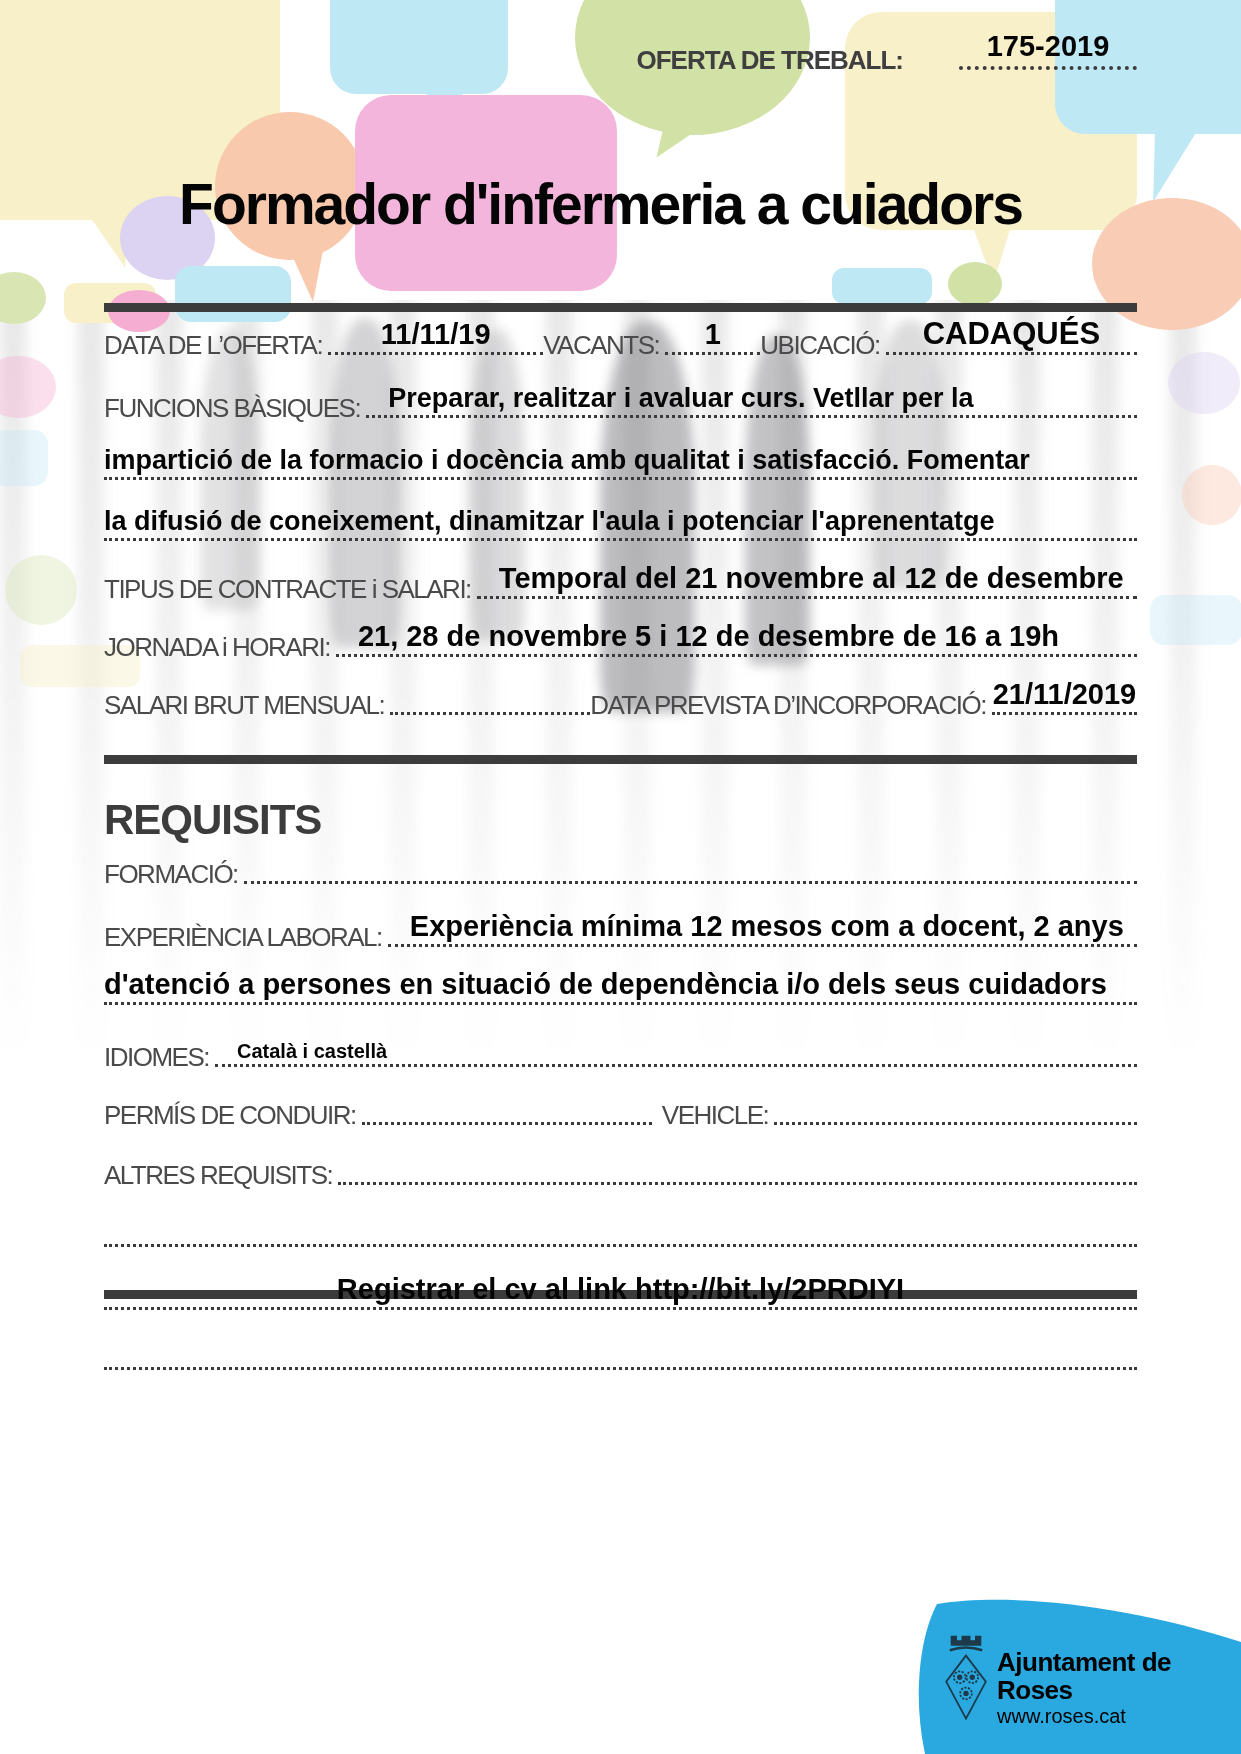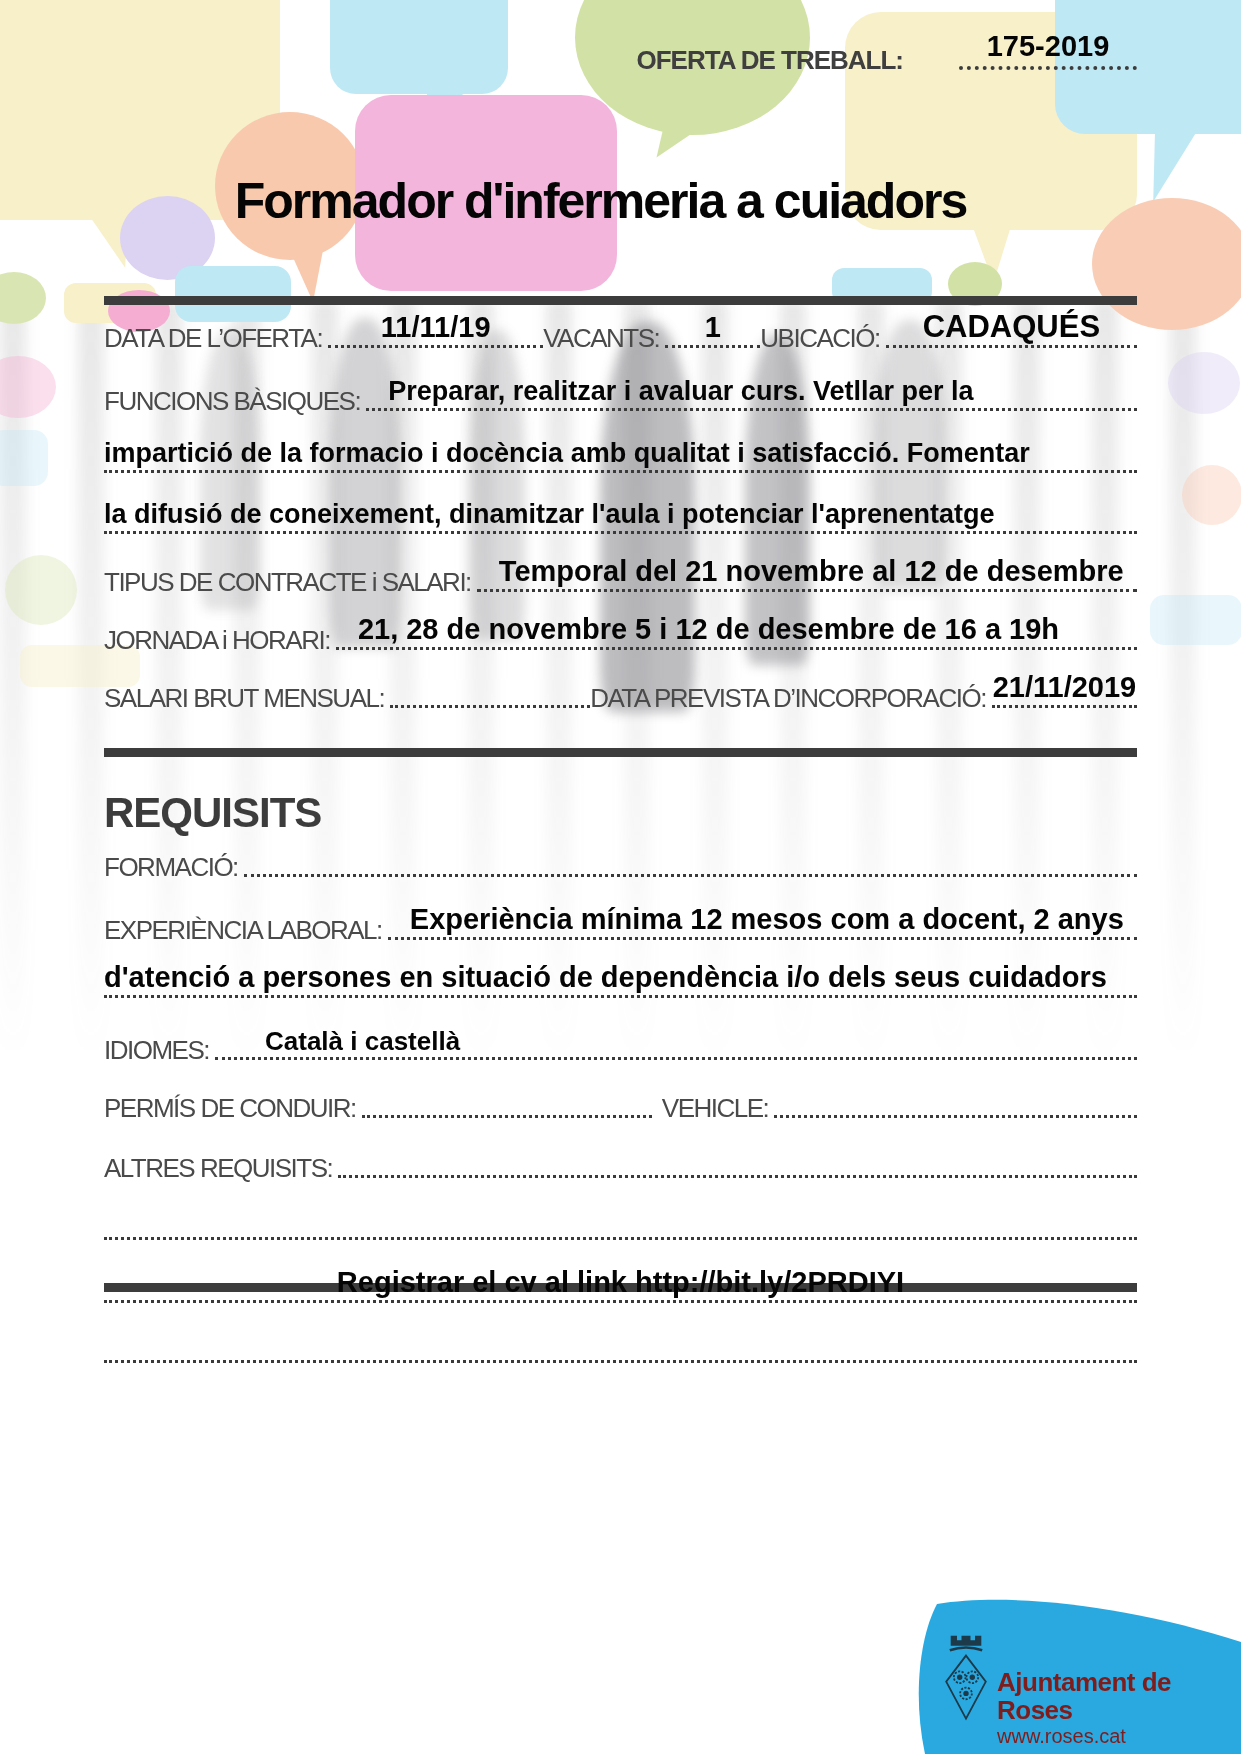--- a/index.html
+++ b/index.html
@@ -25,40 +25,40 @@
   .content{position:absolute; left:104px; right:104px; top:0;}
   .rule{height:9px; background:#3C3C3C;}
   .rule1{margin-top:70px;}
   .rule2{margin-top:35px;}
   .rule3{margin-top:38px;}
   .offer-row{margin-top:44px; display:flex; justify-content:flex-end; align-items:flex-end;gap:48px;}
   .offer-label{font-size:26px; font-weight:bold; letter-spacing:-1px; color:#3F3F3F; line-height:32px; white-space:nowrap; padding-right:8px;}
   .ofill{position:relative; width:178px; border-bottom:4px dotted #3C3C3C; height:0; margin-bottom:6px;text-decoration:underline;}
   .ovalue{position:absolute; bottom:3px; left:0; right:0; text-align:center; font-size:29px; font-weight:bold; color:#050505; white-space:nowrap;}
   .main-title{
-    margin-top:100px; font-size:50px; font-weight:bold; letter-spacing:-2px;
+    margin-top:100px; font-size:57px; font-weight:bold; letter-spacing:-2px;
     color:#050505; line-height:1; white-space:nowrap; text-align:center; padding-right:40px;
   }
   .frow{display:flex; align-items:flex-end; position:relative;}
   .flabel{font-size:26px; color:#4A4A4A; letter-spacing:-1.5px; line-height:30px; white-space:nowrap; padding-right:6px;}
   .ffill{position:relative; border-bottom:3px dotted #3A3A3A; height:0; margin-bottom:5px; flex:1;}
   .ffill.fixed{flex:0 0 auto;}
   .fvalue{position:absolute; bottom:3px; left:0; font-size:27px; font-weight:bold; color:#050505; white-space:nowrap; line-height:1;}
   .fvalue.center{left:0; right:0; text-align:center;}
   .fvalue.pad{left:22px;}
   .cont{height:30px;}
   .cont .ffill{width:100%;}
   .heading{font-size:42px; font-weight:bold; letter-spacing:-1px; color:#3C3C3C; line-height:46px;}
   .mt18{margin-top:18px;} .mt16{margin-top:16px;} .mt28{margin-top:28px;}
   .mt30{margin-top:30px;} .mt31{margin-top:31px;} .mt32{margin-top:32px;}
   .mt33{margin-top:33px;} .mtneg{margin-top:-14px;}
   
   .footer{position:absolute; right:0; bottom:0; width:340px; height:158px;}
   .footer svg.shape{position:absolute; inset:0;}
-  .brand{position:absolute; left:96px; top:72px; color:#7f1d1d;}
+  .brand{position:absolute; left:96px; top:52px; color:#000000;}
   .brand .name{font-size:26px; font-weight:bold; letter-spacing:-0.5px; line-height:28px;}
   .brand .url{font-size:20px; line-height:24px;}
   .crest{position:absolute; left:38px; top:36px; width:54px; height:94px;}
 </style>
 </head>
 <body>
 
 <div class="page">
 
   <div class="deco">
@@ -192,21 +192,21 @@
     </div>
     <div class="frow cont mt28">
       <span class="ffill">
         <span class="fvalue" style="font-size:29px;">d'atenció a persones en situació de dependència i/o dels seus cuidadors</span>
       </span>
     </div>
 
     <div class="frow mt32">
       <span class="flabel">IDIOMES:</span>
       <span class="ffill">
-        <span class="fvalue pad" style="font-size:26px;margin-left:28px;">Català i castellà</span>
+        <span class="fvalue pad" style="font-size:20px;">Català i castellà</span>
       </span>
     </div>
 
     <div class="frow mt28">
       <span class="flabel">PERMÍS DE CONDUIR:</span>
       <span class="ffill fixed" style="width:290px;">
         <span class="fvalue center"></span>
       </span>
       <span class="flabel" style="padding-left:10px;">VEHICLE:</span>
       <span class="ffill">

